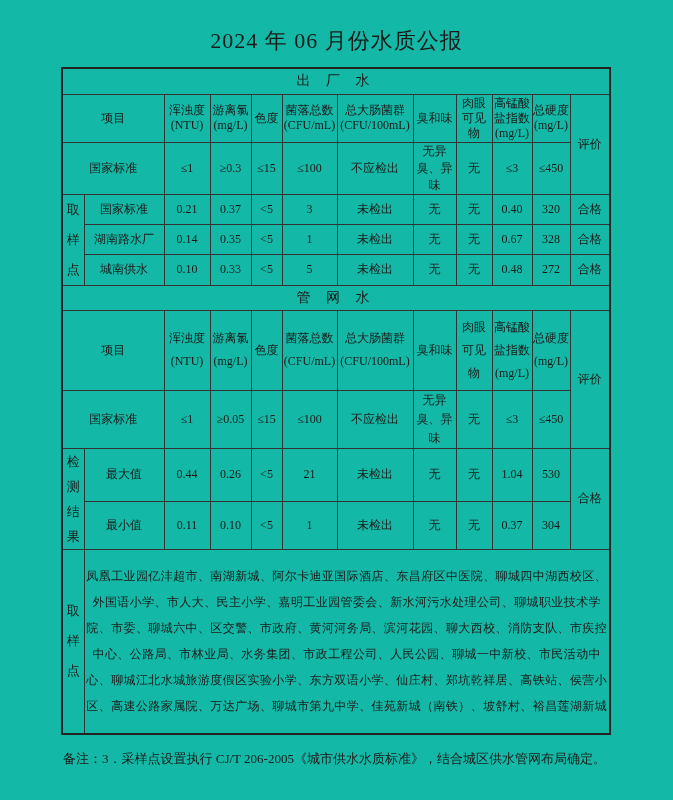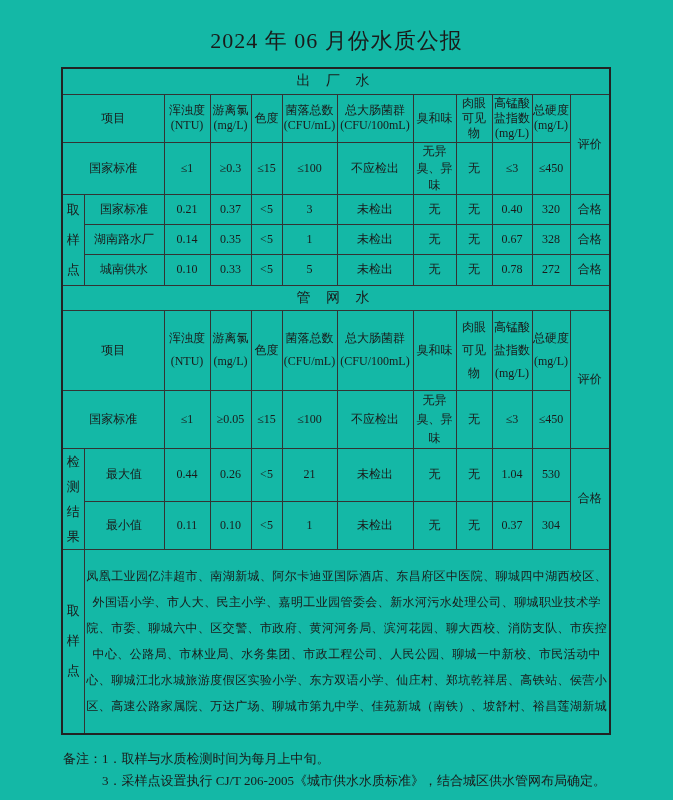--- a/index.html
+++ b/index.html
@@ -170,21 +170,21 @@
 
     <tr class="plant">
       <td class="name-cell">城南供水</td>
       <td>0.10</td>
       <td>0.33</td>
       <td>&lt;5</td>
       <td>5</td>
       <td>未检出</td>
       <td>无</td>
       <td>无</td>
-      <td>0.78</td>
+      <td>0.48</td>
       <td>272</td>
       <td class="eval-cell">合格</td>
     </tr>
 
     <tr class="banner banner2">
       <td colspan="12">管 网 水</td>
     </tr>
 
     <tr class="hdr2">
       <td colspan="2" class="item-cell">项目</td>
@@ -284,18 +284,17 @@
         </div>
       </td>
       <td colspan="11" class="sampling-text">凤凰工业园亿沣超市、南湖新城、阿尔卡迪亚国际酒店、东昌府区中医院、聊城四中湖西校区、外国语小学、市人大、民主小学、嘉明工业园管委会、新水河污水处理公司、聊城职业技术学院、市委、聊城六中、区交警、市政府、黄河河务局、滨河花园、聊大西校、消防支队、市疾控中心、公路局、市林业局、水务集团、市政工程公司、人民公园、聊城一中新校、市民活动中心、聊城江北水城旅游度假区实验小学、东方双语小学、仙庄村、郑坑乾祥居、高铁站、侯营小区、高速公路家属院、万达广场、聊城市第九中学、佳苑新城（南铁）、坡舒村、裕昌莲湖新城</td>
     </tr>
   </tbody>
     </table>
 
   <div class="notes">
     <span class="notes-label">备注：</span>
     <div class="notes-items">
-      <div class="note-item">1．取样与水质检测时间为每月上中旬。</div>
       <div class="note-item">3．采样点设置执行 CJ/T 206-2005《城市供水水质标准》，结合城区供水管网布局确定。</div>
     </div>
   </div>
 
 </div>
 
 </body></html>

